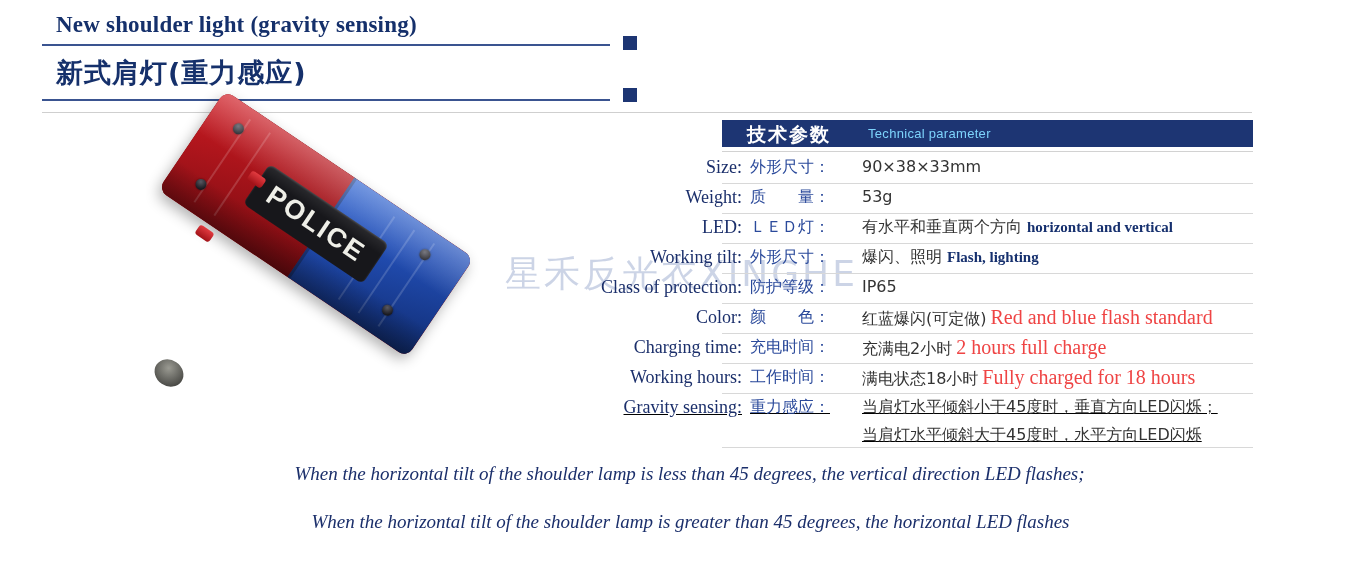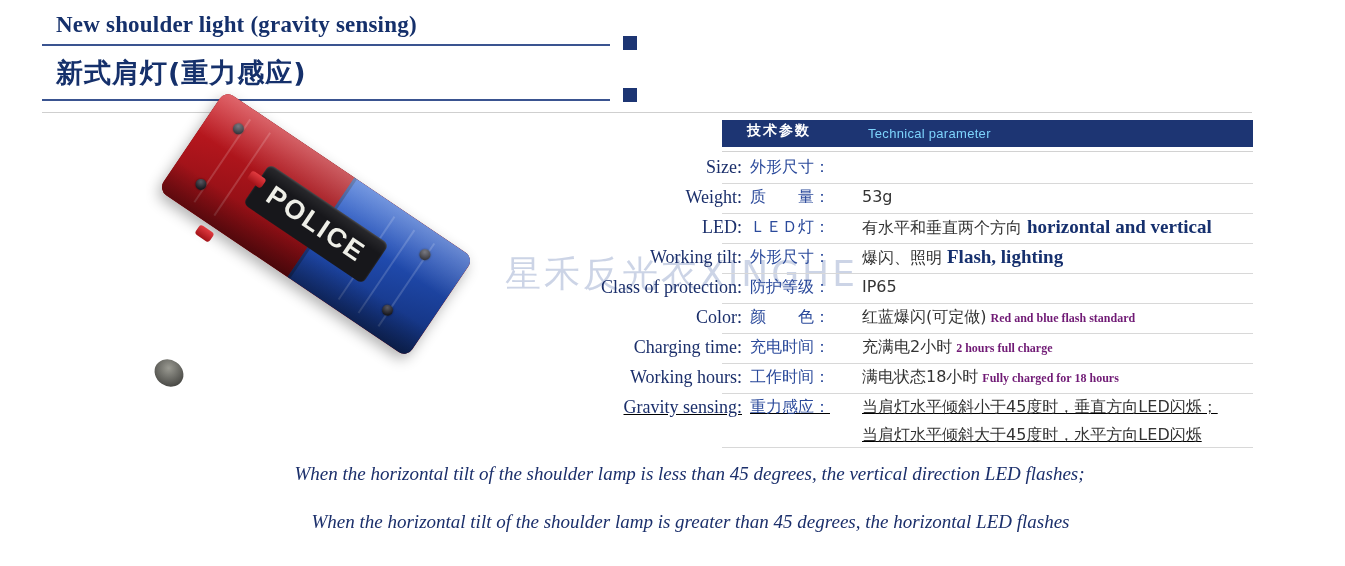--- a/index.html
+++ b/index.html
@@ -122,21 +122,21 @@
   
   #spec{position:absolute;left:0;top:118px;width:1345px;z-index:5;}
 
   .spec-head{
     position:absolute;left:722px;top:2px;width:531px;height:27px;
     background:#1d3573;
   }
   .spec-head .cn{
     position:absolute;left:25px;top:2px;
     font-family:"DejaVu Sans",sans-serif;
-    font-size:14px;font-weight:bold;color:#fff;letter-spacing:2px;
+    font-size:19px;font-weight:bold;color:#fff;letter-spacing:2px;
   }
   .spec-head .en{
     position:absolute;left:146px;top:6px;
     font-family:"Liberation Sans",sans-serif;
     font-size:13px;color:#7dd3fc;letter-spacing:.3px;
   }
   .spec-head-rule{
     position:absolute;left:722px;top:33px;width:531px;height:1px;background:#d2d2d2;
   }
 
@@ -162,28 +162,27 @@
     white-space:nowrap;line-height:26px;
   }
   .val{
     margin-left:8px;
     font-family:"DejaVu Sans",sans-serif;
     font-size:16px;color:#333333;
     white-space:nowrap;line-height:26px;
   }
   .val .bold-en{
     font-family:"Liberation Serif",serif;
-    font-size:19px;font-weight:bold;color:#16306e;
+    font-size:15px;font-weight:bold;color:#16306e;
     margin-left:5px;
   }
   .val .plain-en{
     font-family:"Liberation Serif",serif;
-    font-size:12px;color:#701a75;
+    font-size:20px;color:#ef4444;
     margin-left:4px;
-    font-weight:bold;
   }
   .val .line2{display:block;margin-top:2px;}
   .row-sep{
     position:absolute;left:722px;bottom:0;width:531px;height:1px;
     background:#d8d8d8;
   }
 
   
   #notes{position:absolute;left:10px;top:458px;width:1345px;font-style:italic;}
   .note{
@@ -238,20 +237,21 @@
 <div id="spec">
   <div class="spec-head">
     <div class="cn">技术参数</div>
     <div class="en">Technical parameter</div>
   </div>
   <div class="spec-head-rule"></div>
   <div class="rows" id="spec-rows">
       <div class="row">
         <div class="lbl-en">Size:</div>
         <div class="lbl-cn">外形尺寸：</div>
+        <div class="val"><span>90×38×33mm</span></div>
         <div class="row-sep"></div>
       </div>
       <div class="row">
         <div class="lbl-en">Weight:</div>
         <div class="lbl-cn">质　　量：</div>
         <div class="val"><span>53g</span></div>
         <div class="row-sep"></div>
       </div>
       <div class="row">
         <div class="lbl-en">LED:</div>

